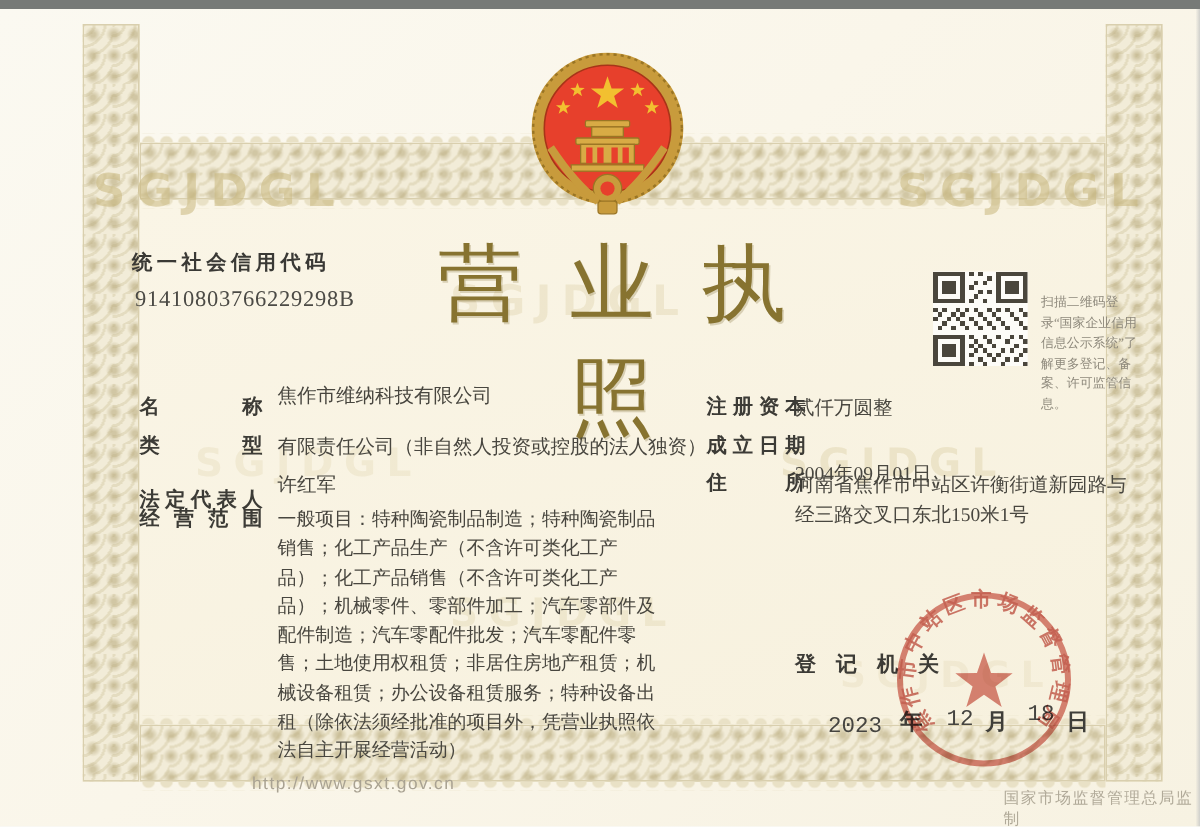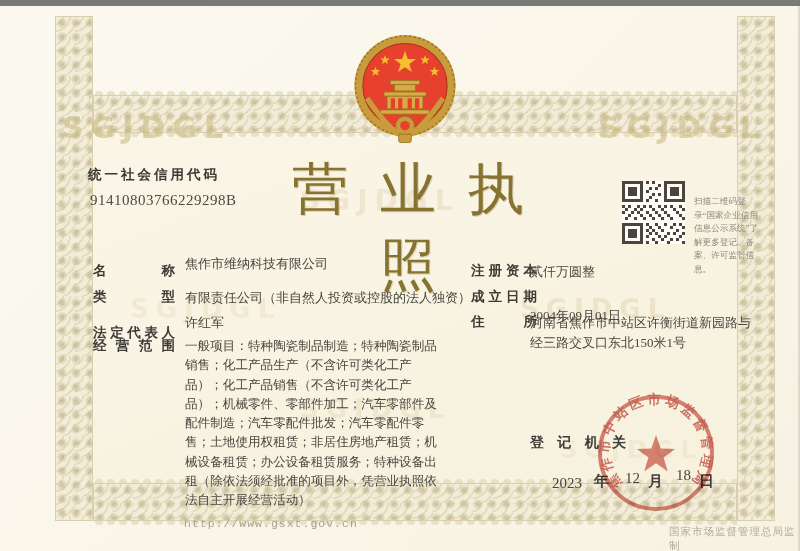--- a/index.html
+++ b/index.html
@@ -60,33 +60,33 @@
   .val-l { left:185px; width:264px; }
   .lab-r { left:455px; width:66px;margin-left:16px; }
   .val-r { left:530px; width:232px; }
   .scope p + p { margin-top:0; }
 
   .authority-label { position:absolute; left:530px; top:428px; width:96px; font-size:14px;
     font-weight:600; color:#3c3b36; text-align:justify; text-align-last:justify; }
 
   .reg-date { position:absolute; left:552px; top:466px; font-size:15px; color:#3f3e39;
     font-weight:600; letter-spacing:2px; white-space:nowrap; }
-  .reg-date .num { font-family:Liberation Serif, serif; font-weight:400; color:#454440; letter-spacing:0; }
+  .reg-date .num { font-family:Liberation Mono, monospace; font-weight:400; color:#454440; letter-spacing:0; }
   .reg-date .num.year  { position:relative; top:2px;  margin-right:10px; }
   .reg-date .num.month { position:relative; top:-3px; margin:0 6px 0 12px; }
   .reg-date .num.day   { position:relative; top:-6px; margin:0 6px 0 9px; }
   .reg-date .unit { margin:0 2px; }
 
   .seal { position:absolute; left:581px; top:372px; width:150px; height:150px;
           mix-blend-mode:multiply; opacity:.92; }
 
   
   .footer-left  { position:absolute; left:57px;  top:523px; font-size:10.5px; color:#c7c1b0; letter-spacing:1px; }
-  .footer-url   { position:absolute; left:184px; top:511px; font-size:11.5px; color:#a9a292; letter-spacing:1px;
-                  font-family:Liberation Mono, monospace; }
+  .footer-url   { position:absolute; left:168px; top:511px; font-size:11.5px; color:#a9a292; letter-spacing:1px;
+                  font-family:Liberation Sans, sans-serif; }
   .footer-right { position:absolute; left:653px; top:519px; font-size:10.5px; color:#b1aa99; letter-spacing:1px;padding-left:16px; }
 </style>
 </head>
 <body>
 
 <div class="scan-page">
   <div class="scan-top-strip"></div>
 
   <div class="paper">
 

